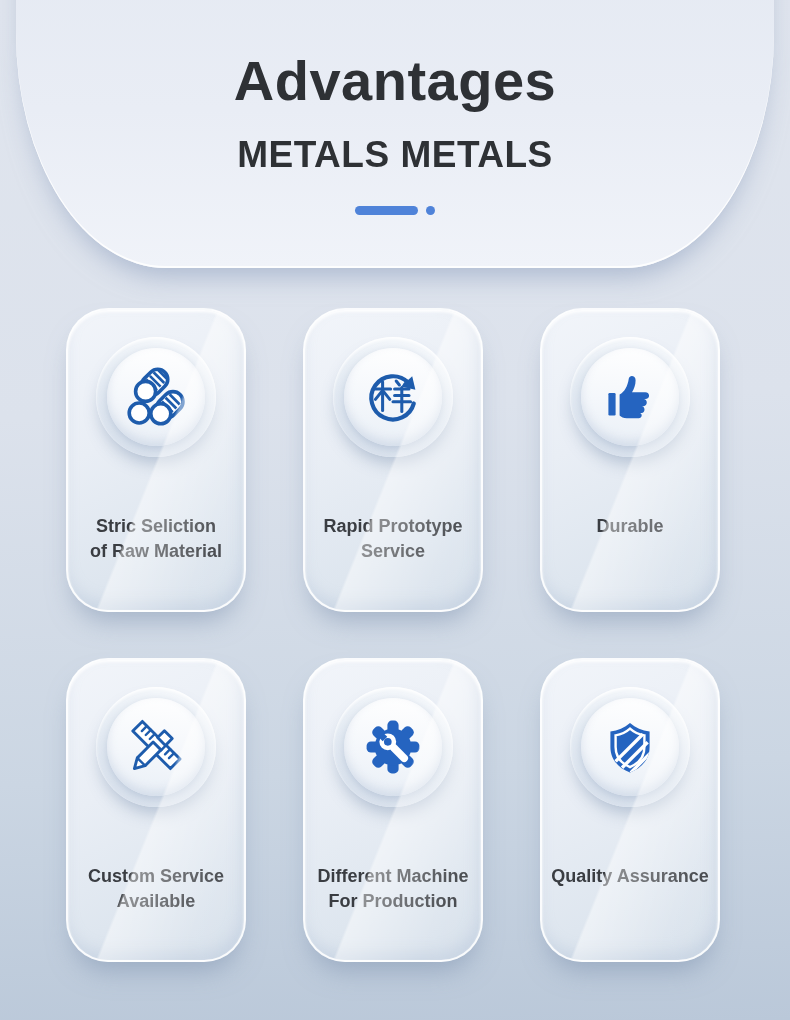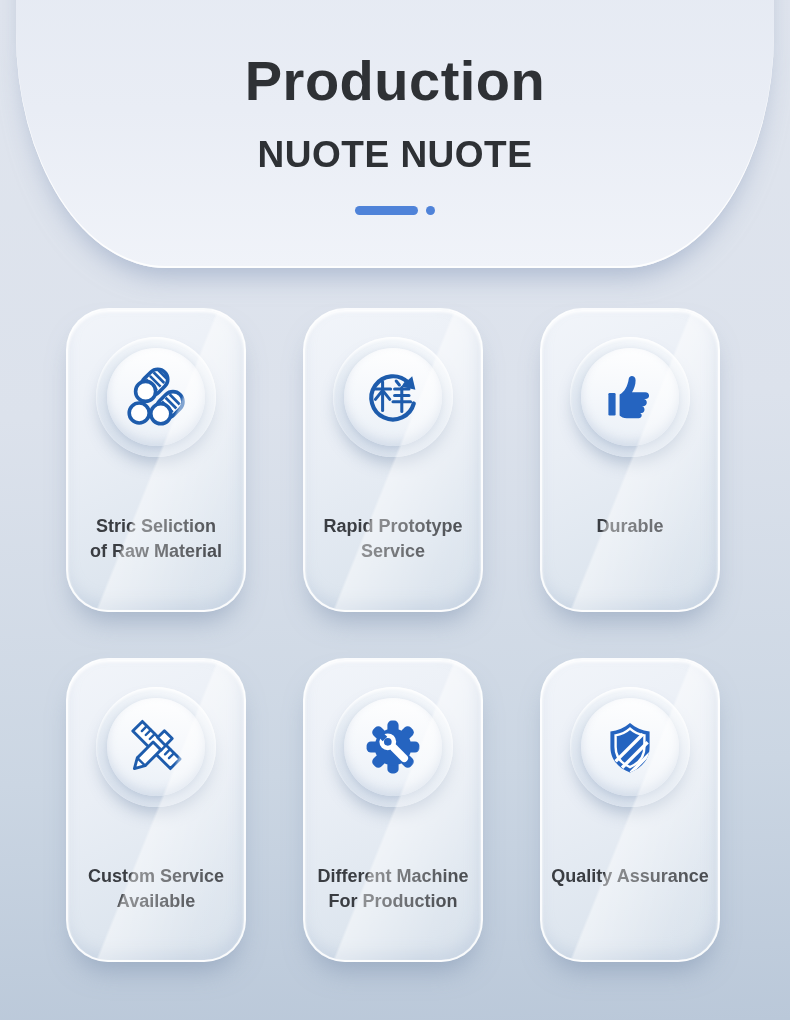--- a/index.html
+++ b/index.html
@@ -151,22 +151,22 @@
     white-space: pre-line;
   }
 </style>
 </head>
 <body>
 
 <div class="stage">
 
   <div class="header-panel"></div>
 
-  <div class="page-title">Production</div>
-  <div class="brand-subtitle">NUOTE NUOTE</div>
+  <div class="page-title">Advantages</div>
+  <div class="brand-subtitle">METALS METALS</div>
 
   <div class="title-divider">
     <div class="divider-line"></div>
     <div class="divider-dot"></div>
   </div>
 
   <div class="advantages-grid">
 
     <div class="card">
       <div class="icon-badge">

